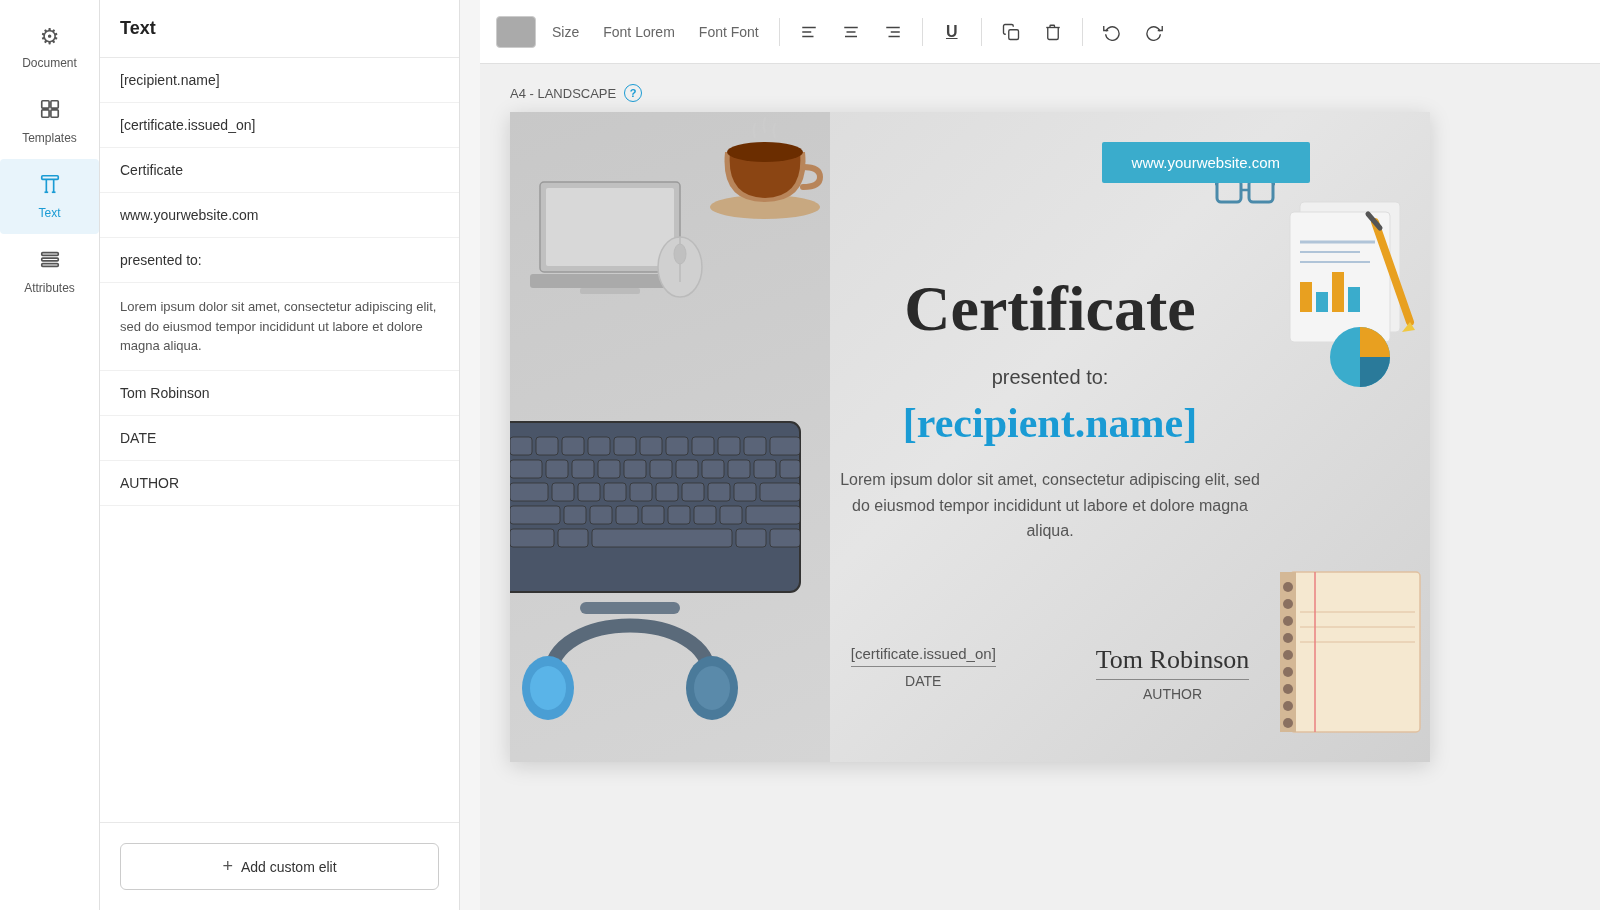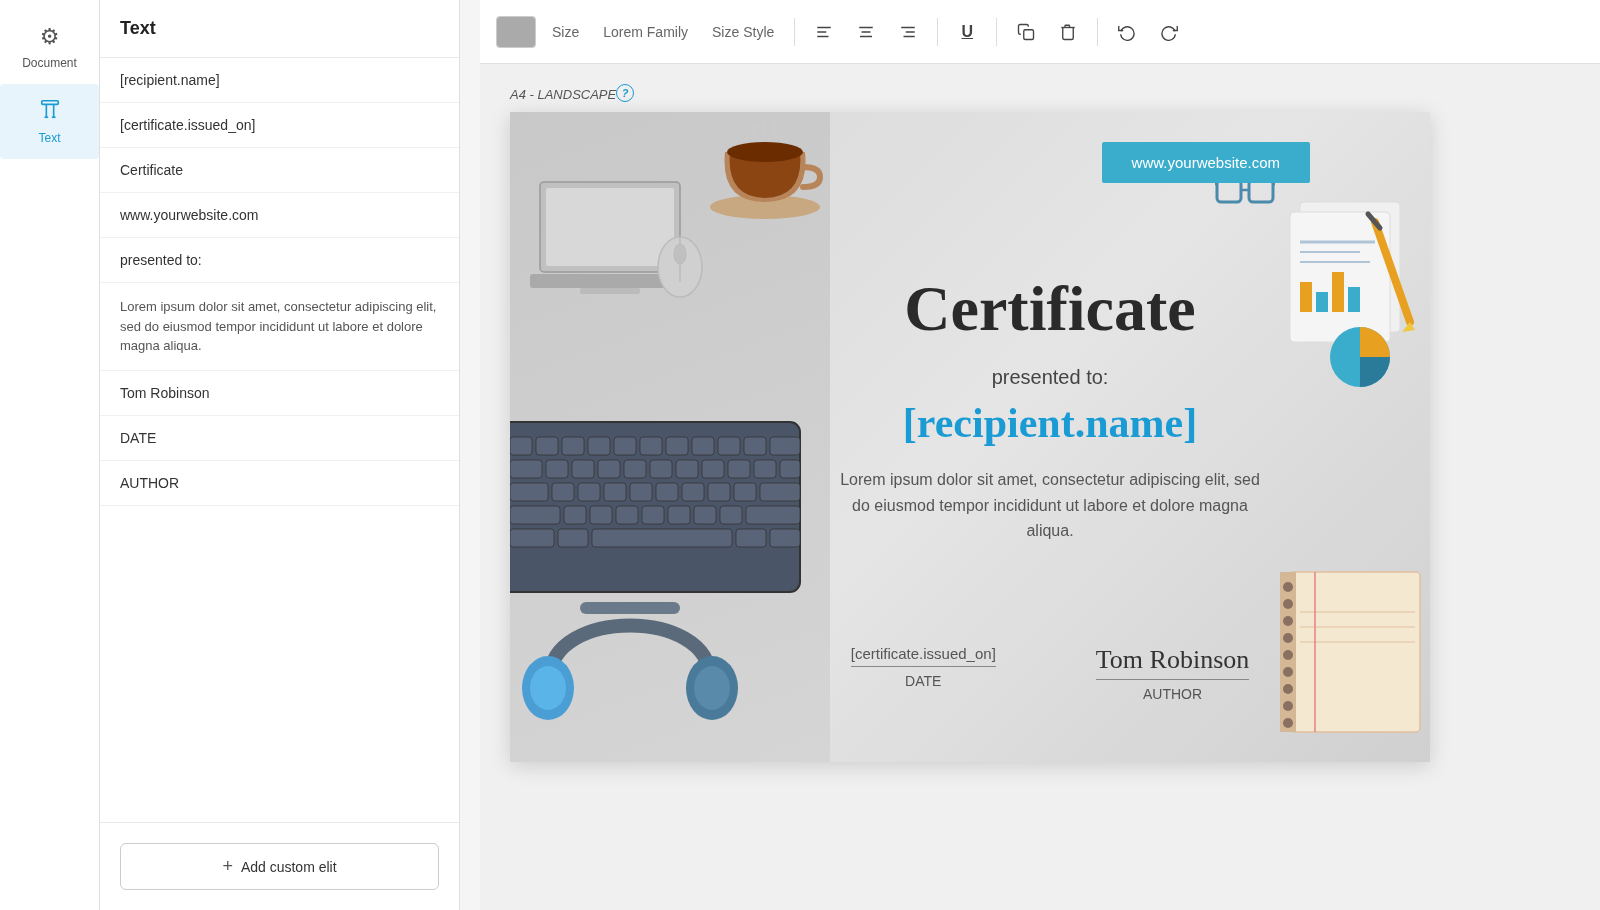--- a/index.html
+++ b/index.html
@@ -140,22 +140,22 @@
       padding: 20px 30px;
       display: flex;
       flex-direction: column;
       align-items: flex-start;
     }
     .canvas-label {
       font-size: 13px;
       color: #555;
       margin-bottom: 10px;
       display: flex;
-      align-items: flex-end;
-      font-style: italic;
+      align-items: center;
+      gap: 8px;
     }
     .canvas-label .help-icon {
       width: 18px;
       height: 18px;
       border-radius: 50%;
       border: 1.5px solid #1a9bd4;
       color: #1a9bd4;
       font-size: 11px;
       display: flex;
       align-items: center;
@@ -333,35 +333,56 @@
 <body>
 
 <div class="sidebar">
 
   <div class="sidebar-item">
     <span class="sidebar-icon">⚙</span>
     <span>Document</span>
   </div>
 
 
+  <div class="sidebar-item">
+    <span class="sidebar-icon" style="font-size:20px;">
+      <svg width="22" height="22" viewBox="0 0 24 24" fill="none" stroke="#555" stroke-width="1.8">
+        <rect x="3" y="3" width="8" height="8" rx="1"></rect>
+          <rect x="13" y="3" width="8" height="8" rx="1"></rect>
+          <rect x="3" y="13" width="8" height="8" rx="1"></rect>
+          <rect x="13" y="13" width="8" height="8" rx="1"></rect>
+      </svg>
+    </span>
+    <span>Templates</span>
+  </div>
 
   <div class="sidebar-item active">
     <span class="sidebar-icon" style="font-size:20px;">
       <svg width="22" height="22" viewBox="0 0 24 24" fill="none" stroke="#1a9bd4" stroke-width="1.8">
         <rect x="3" y="3" width="18" height="4" rx="1"></rect>
           <line x1="8" y1="7" x2="8" y2="21"></line>
           <line x1="16" y1="7" x2="16" y2="21"></line>
           <line x1="6" y1="21" x2="10" y2="21"></line>
           <line x1="14" y1="21" x2="18" y2="21"></line>
       </svg>
     </span>
     <span style="color:#1a9bd4;">Text</span>
   </div>
 
 
+  <div class="sidebar-item">
+    <span class="sidebar-icon" style="font-size:20px;">
+      <svg width="22" height="22" viewBox="0 0 24 24" fill="none" stroke="#555" stroke-width="1.8">
+        <rect x="3" y="5" width="18" height="3" rx="1"></rect>
+          <rect x="3" y="11" width="18" height="3" rx="1"></rect>
+          <rect x="3" y="17" width="18" height="3" rx="1"></rect>
+      </svg>
+    </span>
+    <span>Attributes</span>
+  </div>
 </div>
 
 <div class="panel">
   <div class="panel-title">Text</div>
   <div class="panel-list">
     <div class="panel-list-item">[recipient.name]</div>
     <div class="panel-list-item">[certificate.issued_on]</div>
     <div class="panel-list-item">Certificate</div>
     <div class="panel-list-item">www.yourwebsite.com</div>
     <div class="panel-list-item">presented to:</div>
@@ -378,23 +399,23 @@
   </div>
 </div>
 
 <div class="main">
 
   <div class="toolbar">
     <div class="toolbar-color-box"></div>
 
     <span class="toolbar-label">Size</span>
 
-    <span class="toolbar-label">Lorem Family</span>
-
-    <span class="toolbar-label">Size Style</span>
+    <span class="toolbar-label">Font Lorem</span>
+
+    <span class="toolbar-label">Font Font</span>
 
     <div class="toolbar-divider"></div>
 
     <button class="toolbar-btn" title="Align Left">
       <svg width="18" height="18" viewBox="0 0 24 24" fill="none" stroke="#444" stroke-width="2">
         <line x1="3" y1="6" x2="21" y2="6"></line>
           <line x1="3" y1="12" x2="15" y2="12"></line>
           <line x1="3" y1="18" x2="18" y2="18"></line>
       </svg>
     </button>

